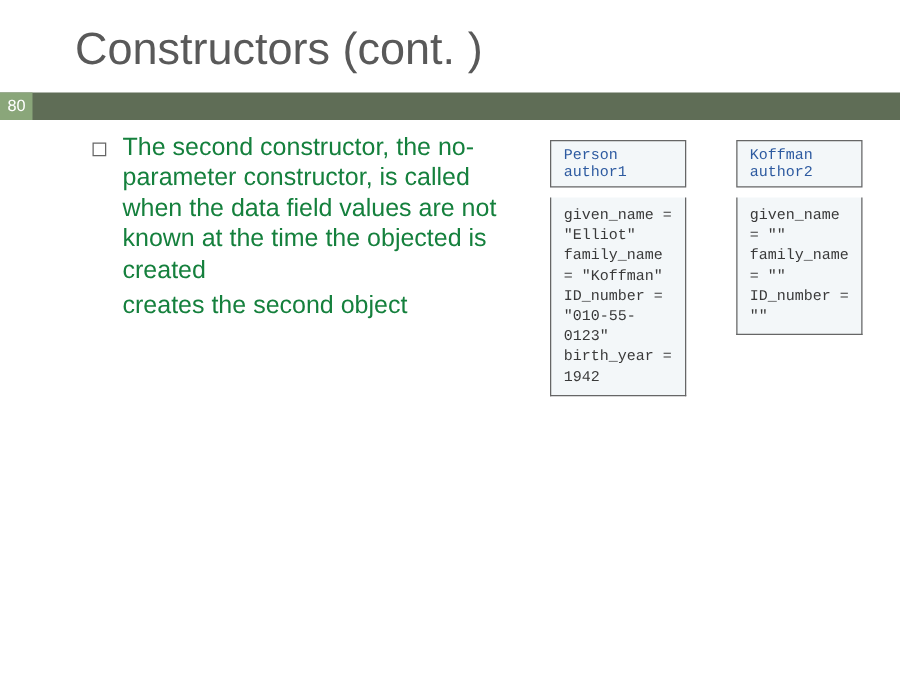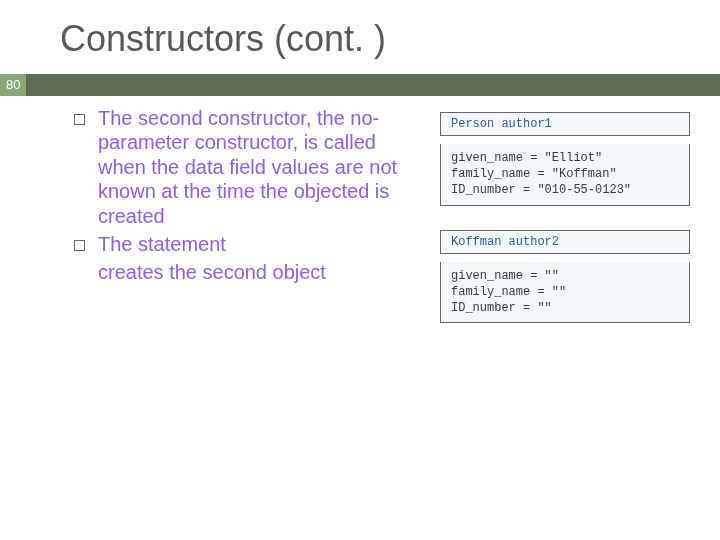--- a/index.html
+++ b/index.html
@@ -2,22 +2,22 @@
 <html><head>
 <meta charset="utf-8">
 <style>
   * { box-sizing: border-box; margin: 0; padding: 0; }
   html, body { width: 720px; height: 540px; background: #fff; font-family: Arial, Helvetica, sans-serif; overflow: hidden; }
   .slide { width: 720px; height: 540px; position: relative; padding: 18px 30px 0 30px; }
   .title { font-size: 36px; color: #595959; font-weight: 400; margin-left: 30px; margin-bottom: 14px; }
   .bar { position: relative; height: 22px; background: #5f6d56; margin: 0 -30px 10px -30px; }
   .pagebadge { position: absolute; left: 0; top: 0; height: 22px; background: #8aa67a; color: #fff; font-size: 13px; line-height: 22px; padding: 0 6px; min-width: 24px; text-align: left; }
   .content { display: flex; gap: 18px; padding-left: 40px; padding-right: 0; }
-  .left { flex: 1 1 58%; font-size: 20px; color: #8b5cf6; line-height: 1.22; }
-  .right { flex: 0 0 250px; padding-top: 6px; display: flex; flex-direction: column; gap: 24px; }
+  .left { flex: 1 1 58%; font-size: 20px; color: #15803d; line-height: 1.22; }
+  .right { flex: 0 0 250px; padding-top: 6px; display: flex; flex-direction: row; gap: 40px; }
   ul.bullets { list-style: none; }
   ul.bullets > li { position: relative; padding-left: 28px; margin-bottom: 4px; }
   ul.bullets > li::before { content: ""; position: absolute; left: 4px; top: 8px; width: 9px; height: 9px; border: 1.5px solid #666; background: #fff; }
   .code { font-family: "Courier New", monospace; font-size: 18px; margin: 8px 0 12px -16px; }
   .indented { padding-left: 28px; margin-bottom: 4px; }
   .obj-group { display: flex; flex-direction: column; align-items: stretch; }
   .obj-label { border: 1px solid #666; background: #f3f7f9; padding: 4px 10px; font-size: 12px; color: #2d5aa0; font-family: "Courier New", monospace; border-bottom: 1px solid #666; }
   .obj-body { border: 1px solid #666; border-top: none; background: #f3f7f9; padding: 6px 10px; font-size: 12px; font-family: "Courier New", monospace; color: #3a3a3a; line-height: 1.35; }
   .obj-sep { height: 8px; }
 </style>
@@ -30,34 +30,34 @@
 
   <div class="bar">
     <div class="pagebadge">80</div>
   </div>
 
   <div class="content">
 
     <div class="left">
       <ul class="bullets">
         <li>The second constructor, the no-parameter constructor, is called when the data field values are not known at the time the objected is created</li>
-        <li>The statement</li>
       </ul>
       <div class="indented">creates the second object</div>
     </div>
 
     <div class="right">
 
       <div class="obj-group">
         <div class="obj-label">Person author1</div>
         <div class="obj-sep"></div>
         <div class="obj-body">
           <div>given_name = "Elliot"</div>
           <div>family_name = "Koffman"</div>
           <div>ID_number = "010-55-0123"</div>
+          <div>birth_year = 1942</div>
         </div>
       </div>
 
       <div class="obj-group">
         <div class="obj-label">Koffman author2</div>
         <div class="obj-sep"></div>
         <div class="obj-body">
           <div>given_name = ""</div>
           <div>family_name = ""</div>
           <div>ID_number = ""</div>

